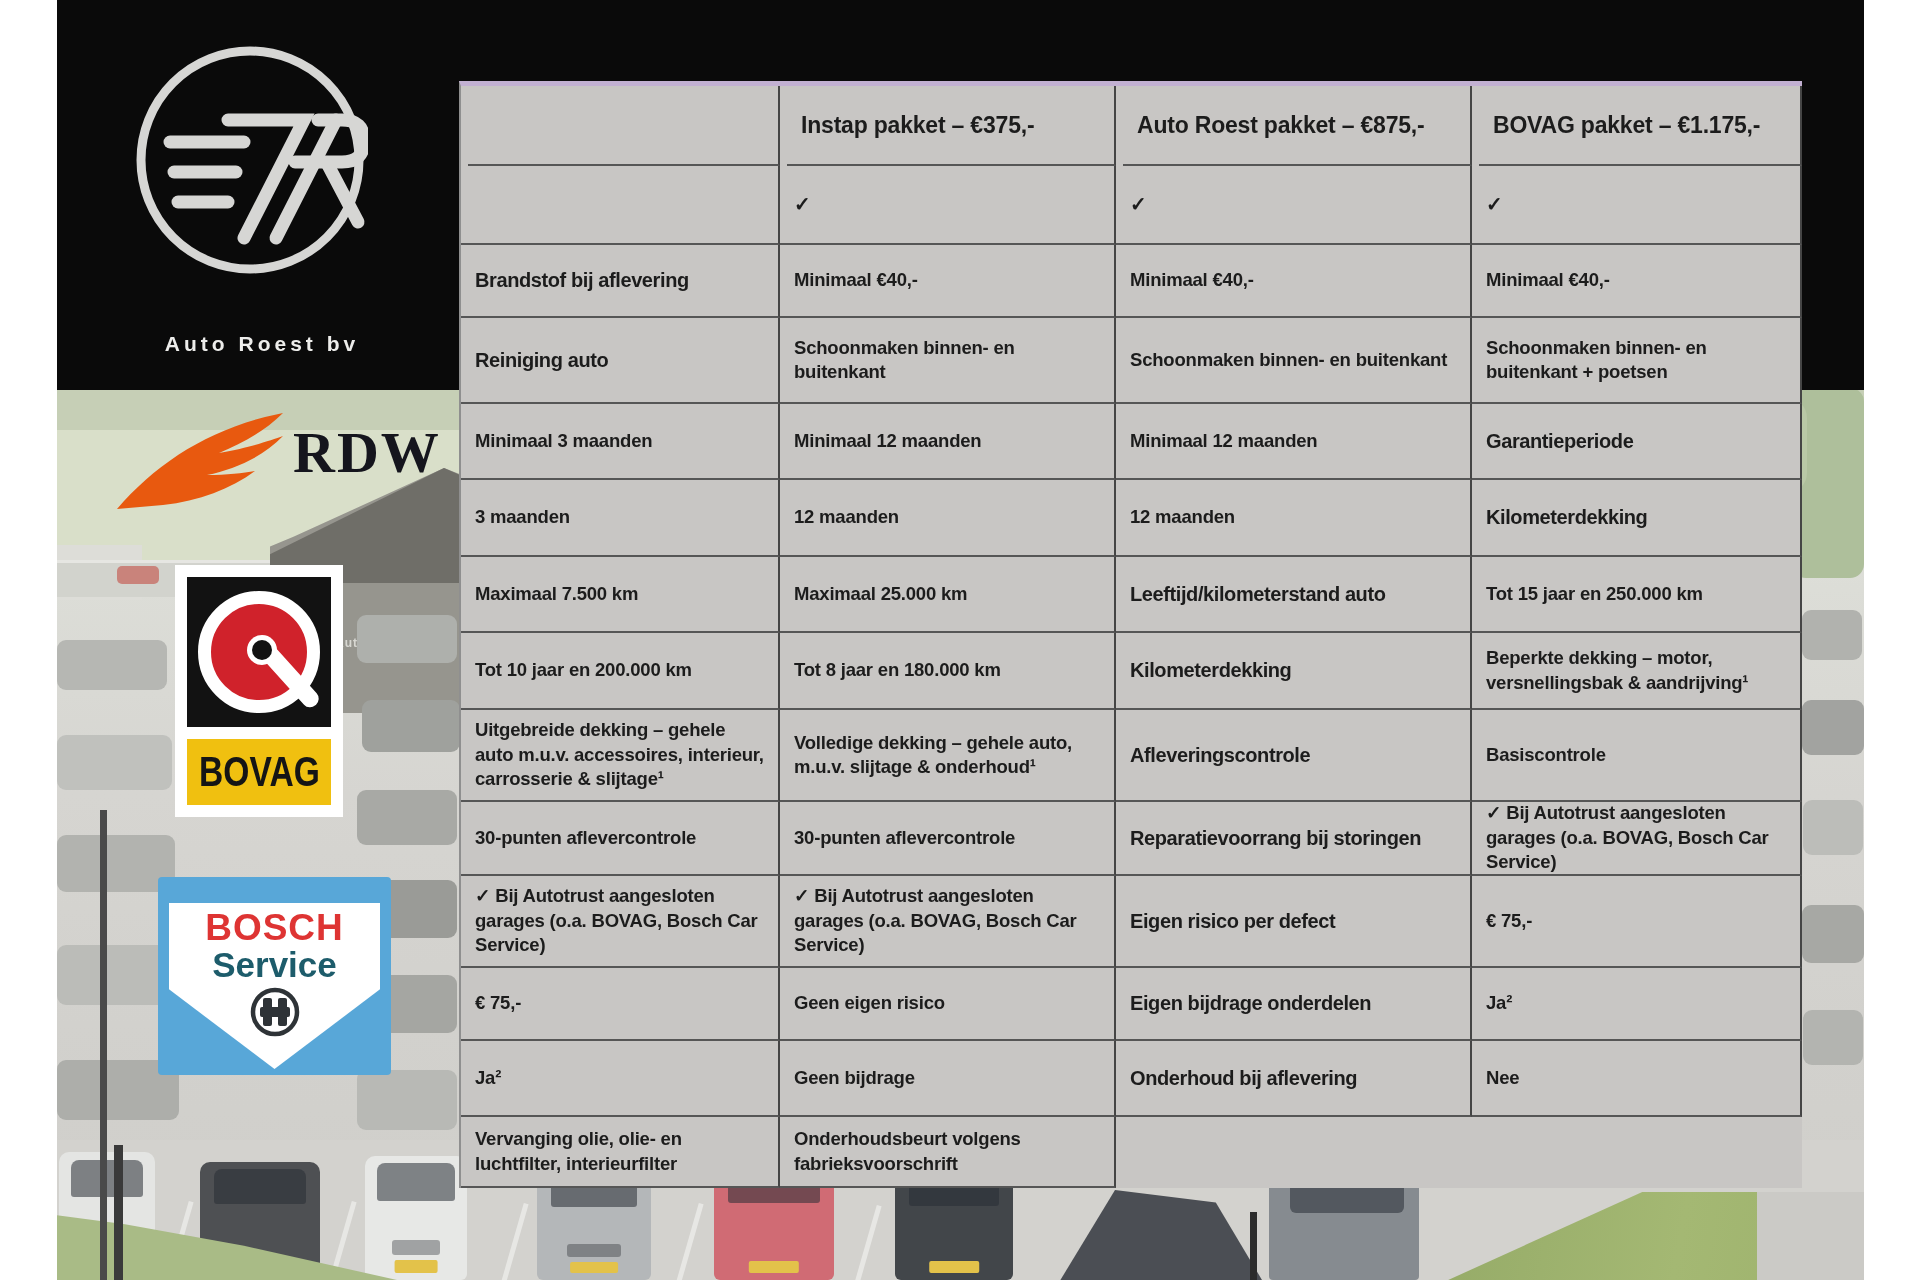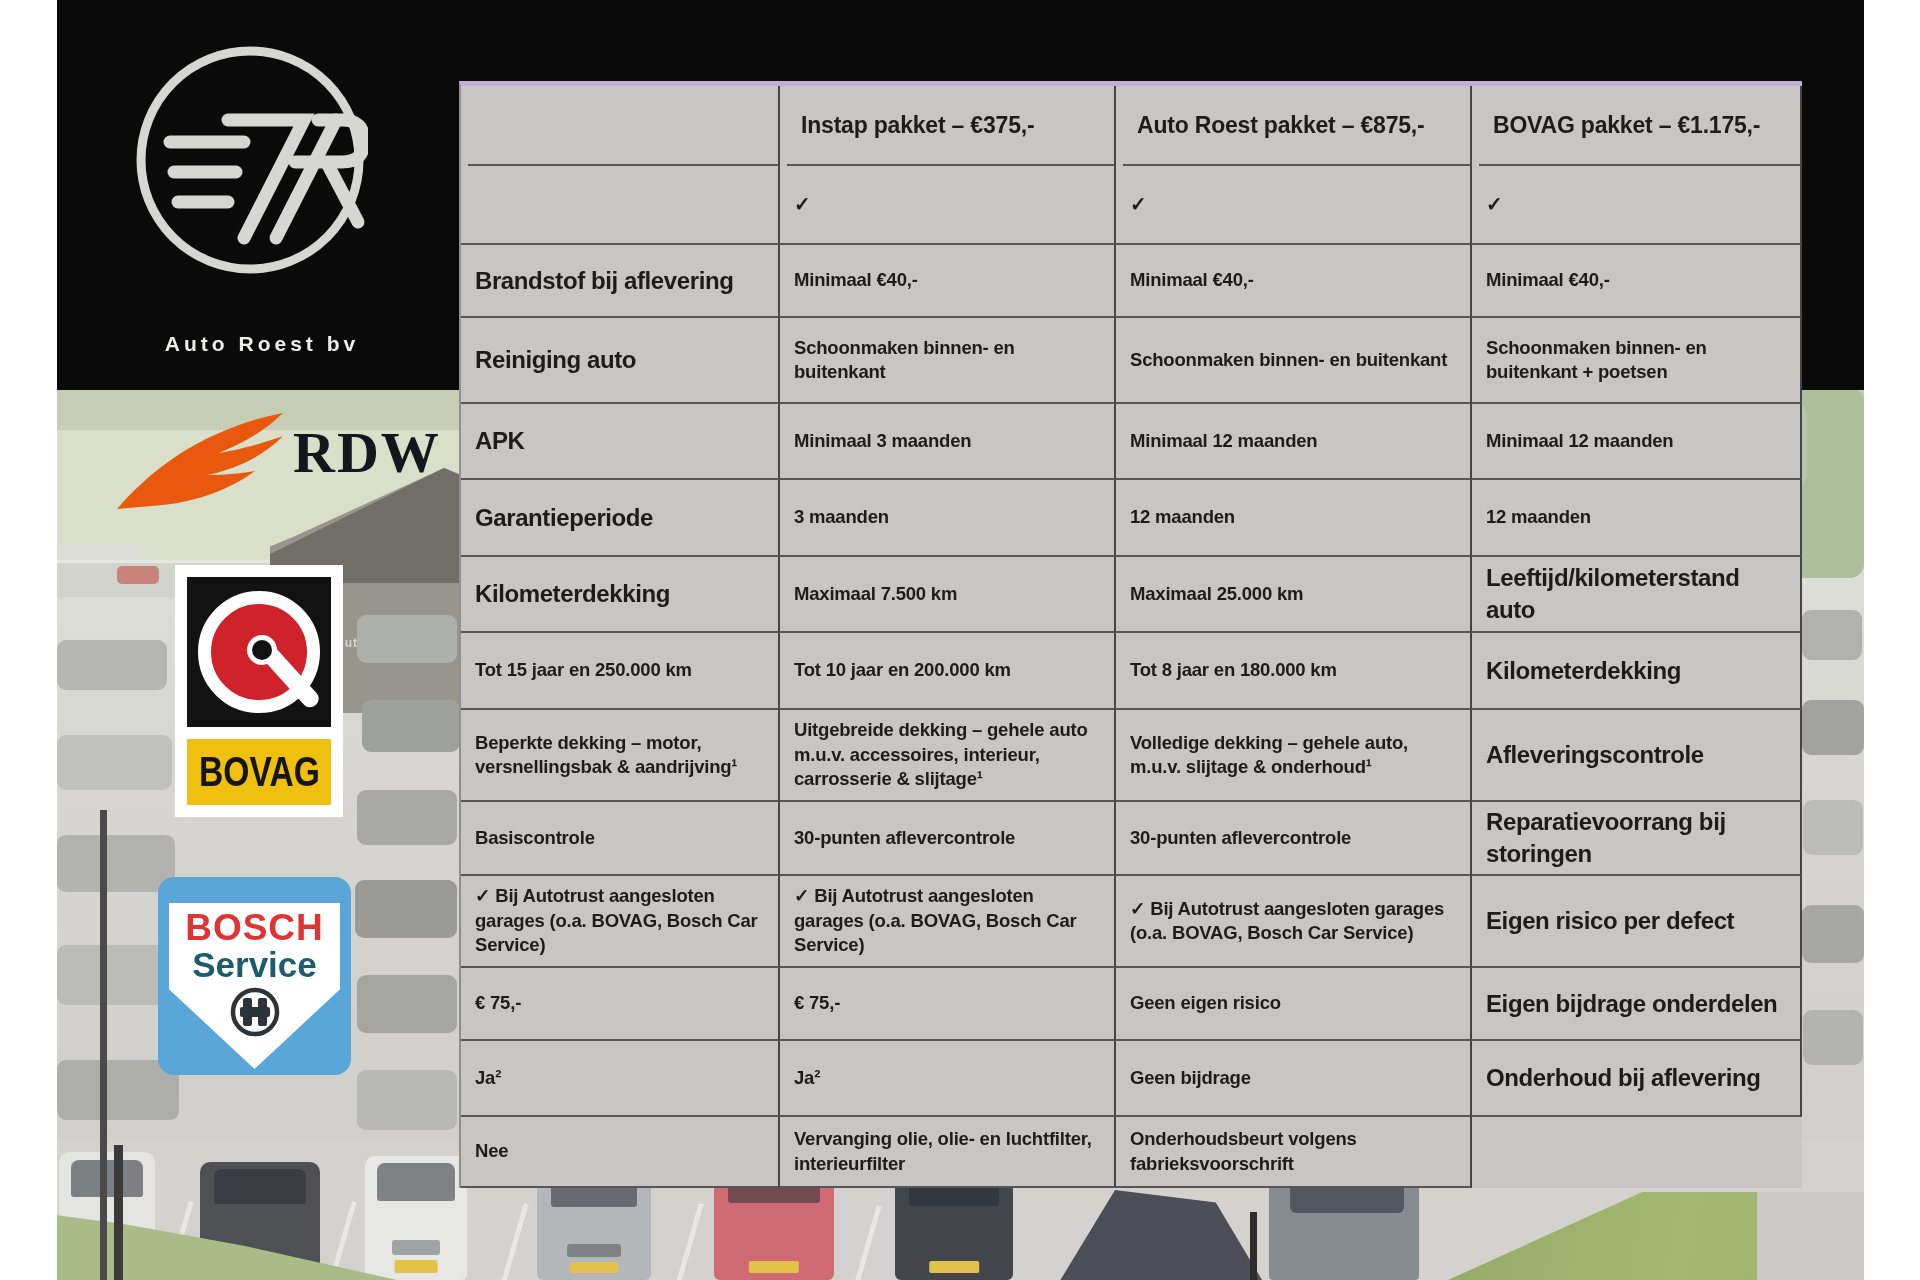--- a/index.html
+++ b/index.html
@@ -67,21 +67,21 @@
   .bovag-ring{position:absolute;left:50%;top:50%;transform:translate(-50%,-50%);
     width:96px;height:96px;border-radius:50%;border:13px solid #fff;background:var(--bovag-red,#d0222b);}
   .bovag-wrench{position:absolute;left:68px;top:70px;width:17px;height:78px;background:#fff;
     border-radius:8px;transform:rotate(-42deg);transform-origin:top center;}
   .bovag-dot{position:absolute;left:60px;top:58px;width:30px;height:30px;border-radius:50%;
     background:#fff;}
   .bovag-dot::after{content:"";position:absolute;left:5px;top:5px;width:20px;height:20px;border-radius:50%;background:#121212;}
   .bovag-bottom{position:absolute;left:12px;bottom:12px;right:12px;height:66px;
     background:var(--bovag-yellow,#f0c010);display:flex;align-items:center;justify-content:center;}
   .bovag-word{font-weight:bold;font-size:42px;color:#151515;transform:scaleX(.8);letter-spacing:0;}
-  .bosch{left:158px;top:877px;width:193px;height:198px;background:var(--bosch-blue,#58a7d8);border-radius:16px;}
+  .bosch{left:158px;top:877px;width:193px;height:198px;background:var(--bosch-blue,#58a7d8);border-radius:4px;padding-left:40px;}
   .bosch-shield{position:absolute;left:11px;right:11px;top:26px;bottom:6px;background:#fff;
     clip-path:polygon(0 0,100% 0,100% 52%,50% 100%,0 52%);
     display:flex;flex-direction:column;align-items:center;}
   .bosch-word{color:var(--bosch-red,#de3433);font-weight:bold;font-size:37px;margin-top:4px;letter-spacing:1px;}
   .service-word{color:var(--bosch-teal,#1d5c6b);font-weight:bold;font-size:35px;margin-top:-4px;}
   .armature{margin-top:0px;}
 
   
   .pkg-table{
     position:absolute;left:459px;top:81px;z-index:4;
@@ -93,21 +93,21 @@
     border-left:2px solid #8f8f8f;
   }
   .cell{
     box-sizing:border-box;display:flex;align-items:center;
     padding:8px 10px 8px 14px;
     border-right:2px solid #454545;border-bottom:2px solid #565656;
     font-weight:bold;color:var(--table-text,#1c1c1c);
     font-size:18.5px;line-height:1.32;letter-spacing:-0.2px;
   }
   .cell.header{font-size:23px;margin-left:7px;}
-  .cell.labelcol{font-size:24px;letter-spacing:-0.4px;}
+  .cell.labelcol{font-size:20px;letter-spacing:-0.4px;}
   .cell.check{font-size:20px;}
 </style>
 </head>
 <body>
 
 <div class="photo">
   <div class="treeline"></div>
   <div class="field"></div>
   <div class="shed"></div>
   <div class="road"></div>
@@ -243,21 +243,20 @@
     <div class="cell check">✓</div>
     <div class="cell check">✓</div>
     <div class="cell labelcol">Brandstof bij aflevering</div>
     <div class="cell">Minimaal €40,-</div>
     <div class="cell">Minimaal €40,-</div>
     <div class="cell">Minimaal €40,-</div>
     <div class="cell labelcol">Reiniging auto</div>
     <div class="cell">Schoonmaken binnen- en buitenkant</div>
     <div class="cell">Schoonmaken binnen- en buitenkant</div>
     <div class="cell">Schoonmaken binnen- en buitenkant + poetsen</div>
-    <div class="cell labelcol">APK</div>
     <div class="cell">Minimaal 3 maanden</div>
     <div class="cell">Minimaal 12 maanden</div>
     <div class="cell">Minimaal 12 maanden</div>
     <div class="cell labelcol">Garantieperiode</div>
     <div class="cell">3 maanden</div>
     <div class="cell">12 maanden</div>
     <div class="cell">12 maanden</div>
     <div class="cell labelcol">Kilometerdekking</div>
     <div class="cell">Maximaal 7.500 km</div>
     <div class="cell">Maximaal 25.000 km</div>

